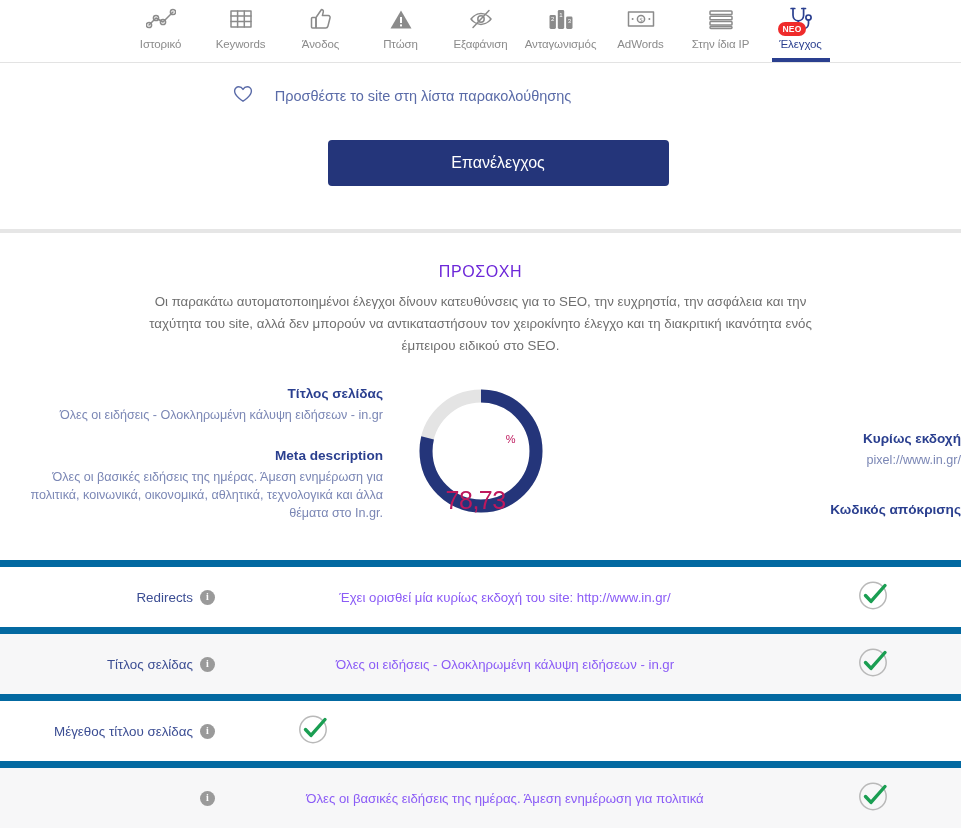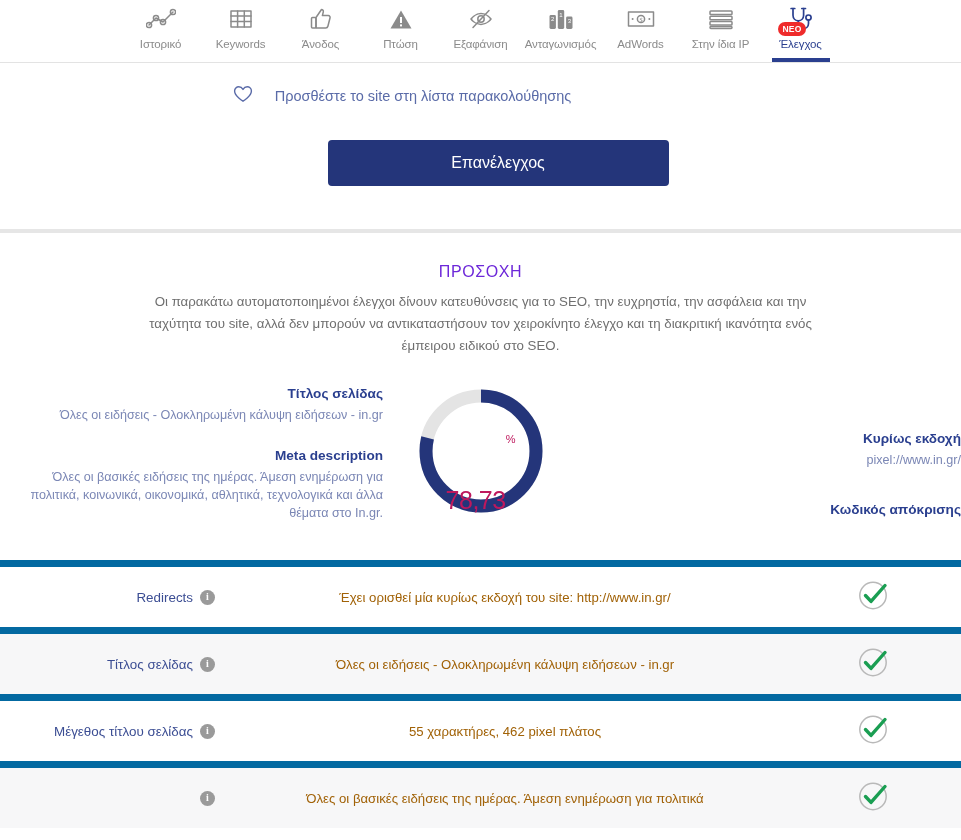--- a/index.html
+++ b/index.html
@@ -224,21 +224,21 @@
     align-items: center;
     justify-content: center;
     flex: 0 0 auto;
     cursor: pointer;
     line-height: 1;
   }
   .cr-desc {
     width: 560px;
     text-align: center;
     font-size: 13.2px;
-    color: #a16207;
+    color: #8b5cf6;
     padding: 0 12px;
     line-height: 19px;
   }
   .cr-status {
     width: 176px;
     display: flex;
     align-items: center;
     justify-content: center;
   }
 </style>
@@ -435,21 +435,20 @@
             <circle cx="17" cy="17.5" r="13.2" fill="none" stroke="#b9b9b9" stroke-width="1.5"></circle>
             <polyline points="9.5,17.5 15,23.4 29,7.5" fill="none" stroke="#1a9e52" stroke-width="3.4" stroke-linecap="round" stroke-linejoin="round"></polyline>
           </svg></span>
       </div>
     </div>
     <div class="check-row">
       <div class="cr-name">
         <span class="cr-name-text">Μέγεθος τίτλου σελίδας</span>
         <span class="info-icon">i</span>
       </div>
-      <div class="cr-desc">55 χαρακτήρες, 462 pixel πλάτος</div>
       <div class="cr-status">
         <span><svg width="34" height="34" viewBox="0 0 34 34">
             <circle cx="17" cy="17.5" r="13.2" fill="none" stroke="#b9b9b9" stroke-width="1.5"></circle>
             <polyline points="9.5,17.5 15,23.4 29,7.5" fill="none" stroke="#1a9e52" stroke-width="3.4" stroke-linecap="round" stroke-linejoin="round"></polyline>
           </svg></span>
       </div>
     </div>
     <div class="check-row alt">
       <div class="cr-name">
         <span class="cr-name-text"></span>

